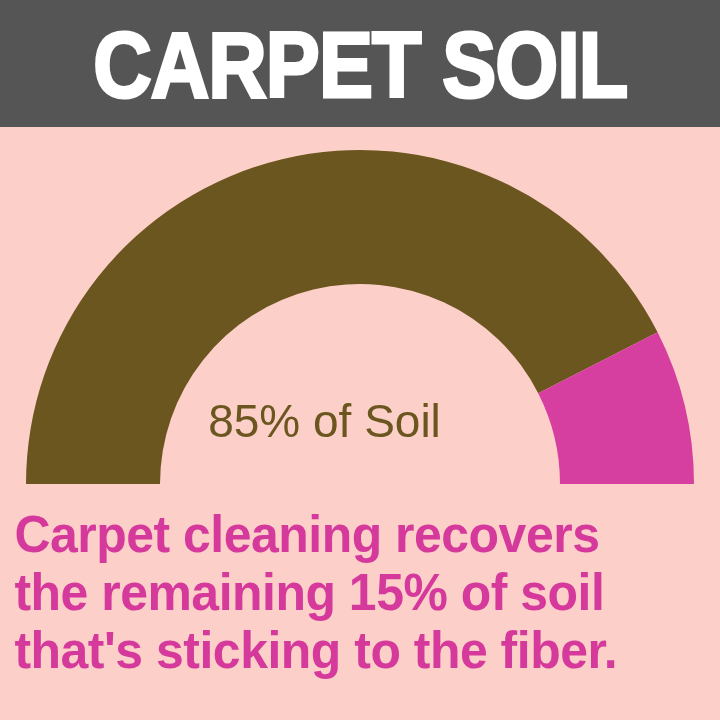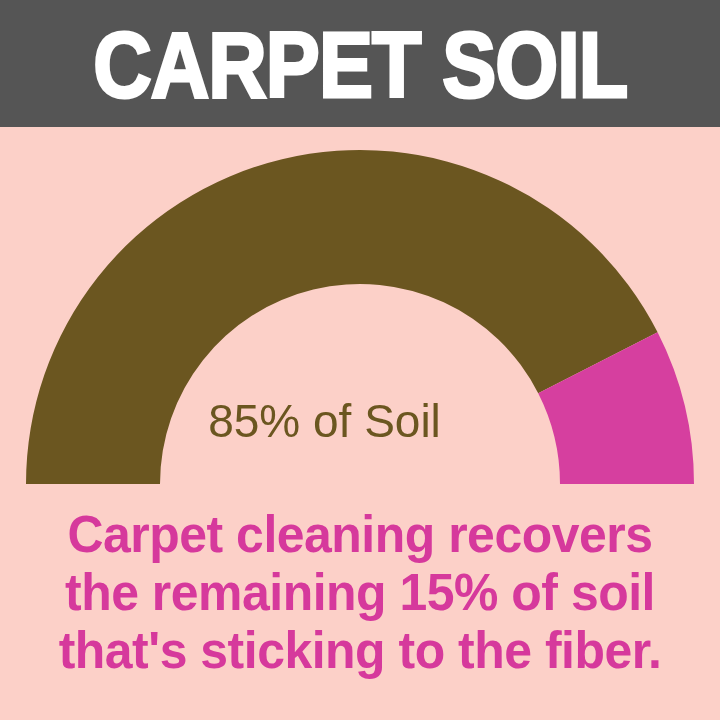--- a/index.html
+++ b/index.html
@@ -82,21 +82,20 @@
     display: block;
     white-space: nowrap;
   }
 
   
   #caption {
     position: absolute;
     left: 0;
     top: 505px;
     width: 720px;
-    text-align: center;
     color: #d6399c;
     font-family: "Liberation Sans Narrow", "Liberation Sans", sans-serif;
     font-weight: bold;
     font-size: 52px;
     line-height: 58px;
     letter-spacing: -0.5px;
   }
   #caption .cap-line {
     display: block;
     white-space: nowrap;

